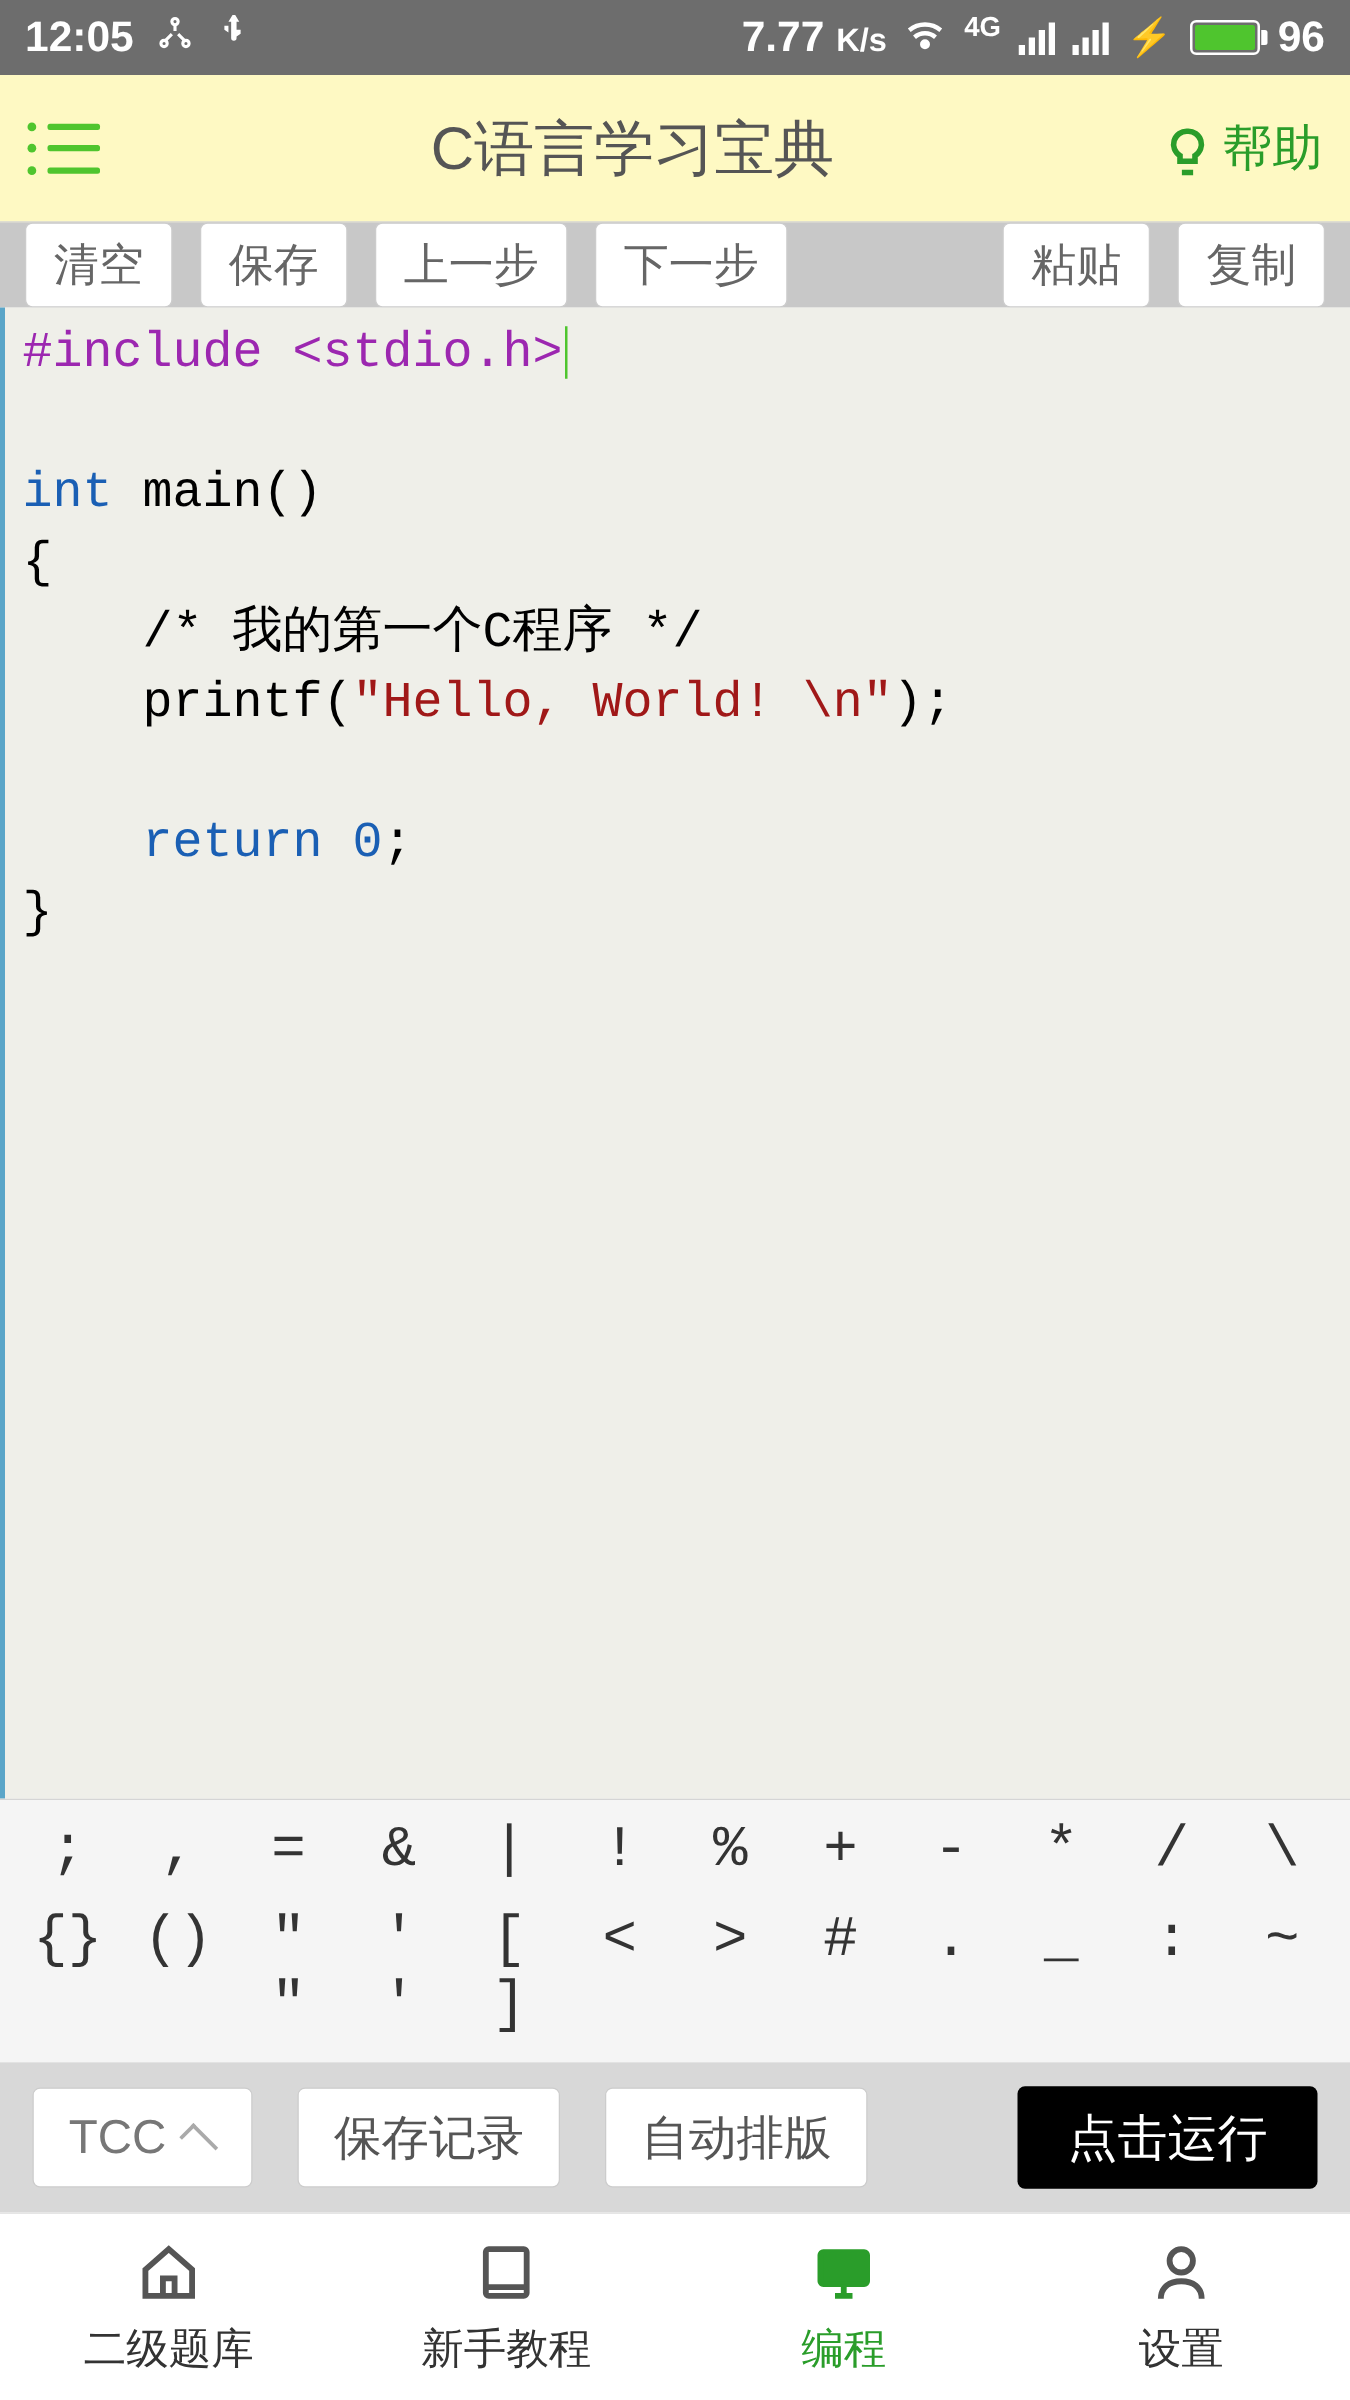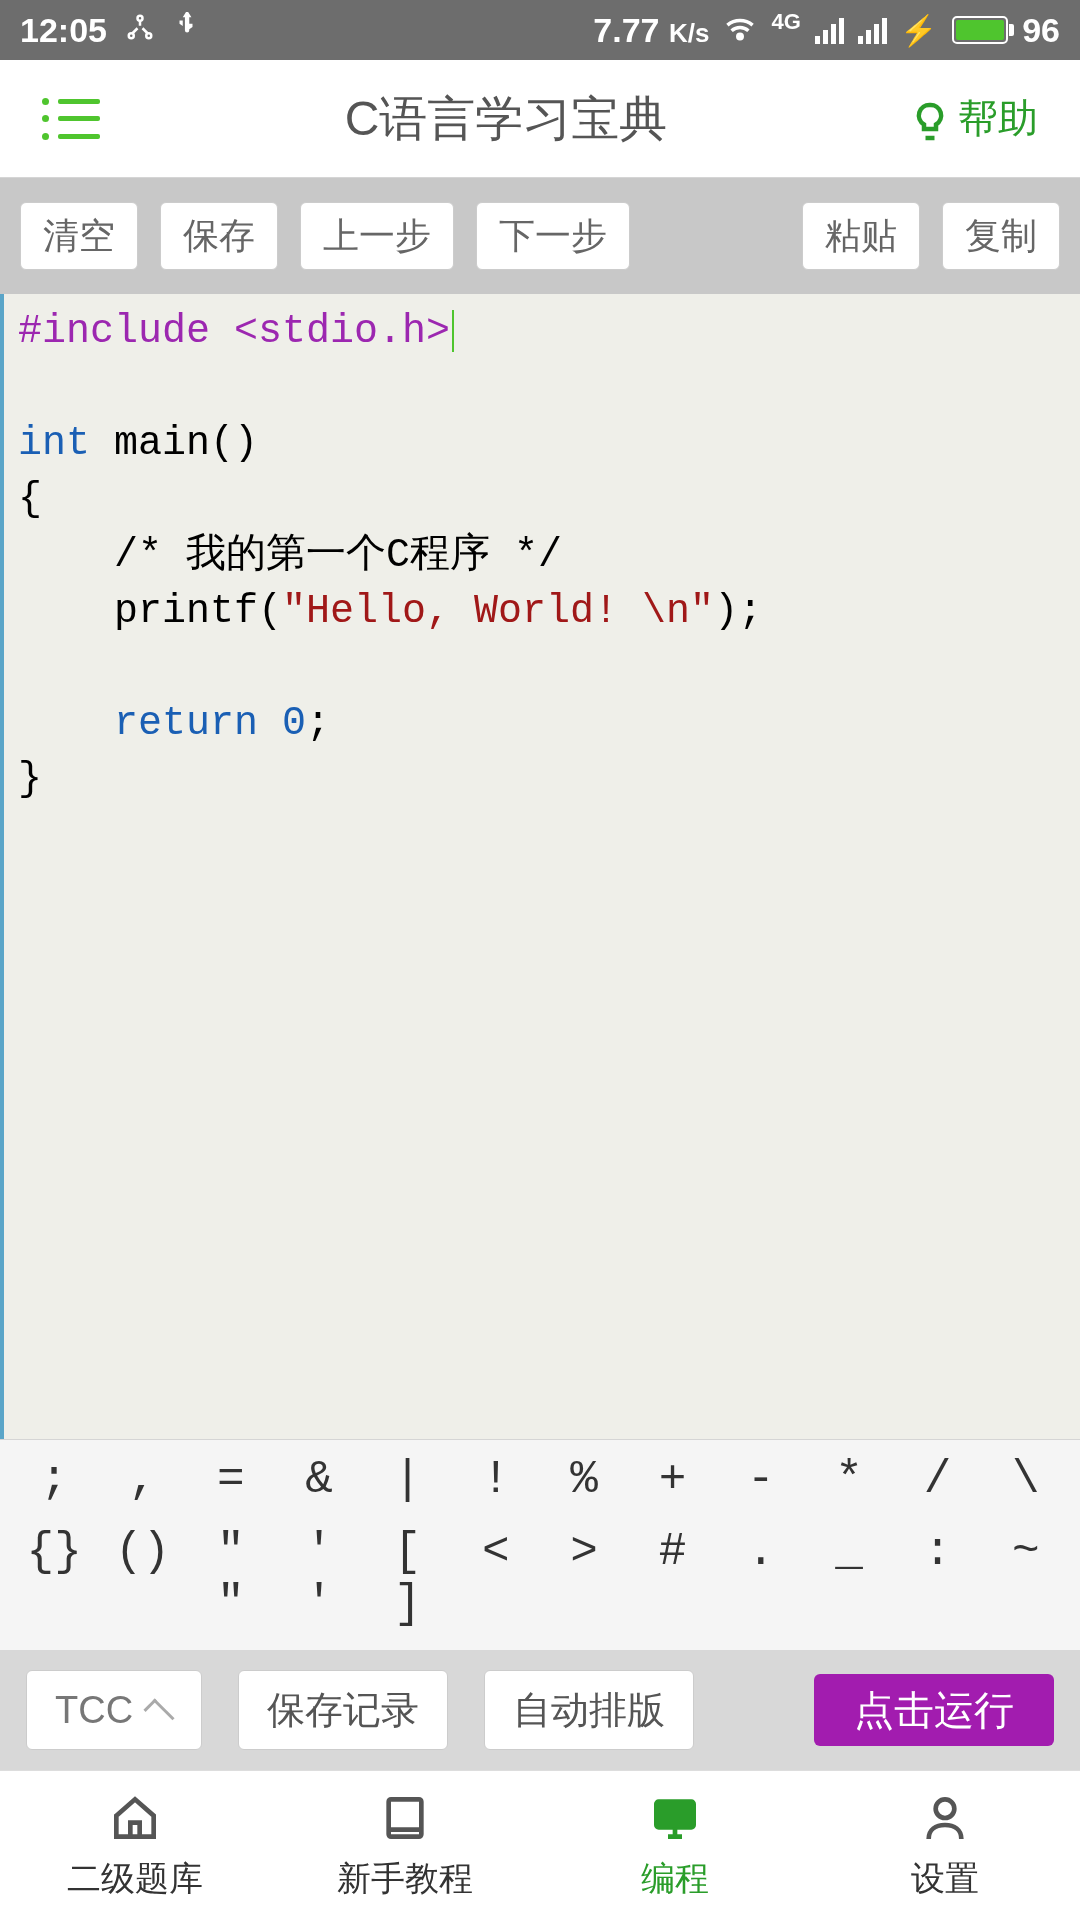--- a/index.html
+++ b/index.html
@@ -43,24 +43,24 @@
 }
 .signal-bars span { width: 5px; background: #fff; }
 .signal-bars span:nth-child(1){height:8px}
 .signal-bars span:nth-child(2){height:14px}
 .signal-bars span:nth-child(3){height:20px}
 .signal-bars span:nth-child(4){height:26px}
 .wifi-svg { width: 34px; height: 28px; }
 
 .header {
   height: 118px;
-  background: #ffffff;
+  background: #fef9c3;
   display: flex;
   align-items: center;
-  padding: 0 42px;
+  padding: 0 22px;
   border-bottom: 1px solid #d5d5d5;
 }
 .menu-icon {
   width: 52px; height: 40px;
   display: flex; flex-direction: column; justify-content: space-between;
 }
 .menu-icon div { height: 5px; background: #4fc52e; border-radius: 2px; position: relative; }
 .menu-icon div::before {
   content: ''; position: absolute; left: -16px; top: -1px;
   width: 7px; height: 7px; background: #4fc52e; border-radius: 50%;
@@ -69,21 +69,21 @@
   flex: 1; text-align: center;
   font-size: 48px; color: #555; font-weight: 400;
 }
 .help-btn {
   display: flex; align-items: flex-end; gap: 10px;
   color: #2a9d2a; font-size: 40px;
 }
 .bulb-svg { width: 36px; height: 46px; stroke: #2a9d2a; fill: none; stroke-width: 3; }
 
 .toolbar {
-  height: 116px;
+  height: 68px;
   background: #c8c8c8;
   display: flex; align-items: center;
   padding: 0 20px; gap: 22px;
 }
 .tool-btn {
   background: #fff; border: 1px solid #ccc; border-radius: 6px;
   height: 68px; padding: 0 22px;
   font-size: 36px; color: #666;
   display: flex; align-items: center; justify-content: center;
   min-width: 100px;
@@ -138,22 +138,22 @@
   display: flex; align-items: center; justify-content: center;
 }
 .action-btn.compiler { gap: 12px; color: #777; }
 .chevron-up {
   width: 28px; height: 16px;
   border-left: 3px solid #aaa; border-top: 3px solid #aaa;
   transform: rotate(45deg); margin-top: 8px;
 }
 .run-btn {
   margin-left: auto;
-  background: #a21caf; color: #fff; border: none;
-  height: 72px; padding: 0 40px;
+  background: #000000; color: #fff; border: none;
+  height: 82px; padding: 0 40px;
   font-size: 40px; border-radius: 6px;
   display: flex; align-items: center;
 }
 
 .bottom-nav {
   height: 150px;
   background: #fff;
   border-top: 1px solid #ddd;
   display: flex;
 }

